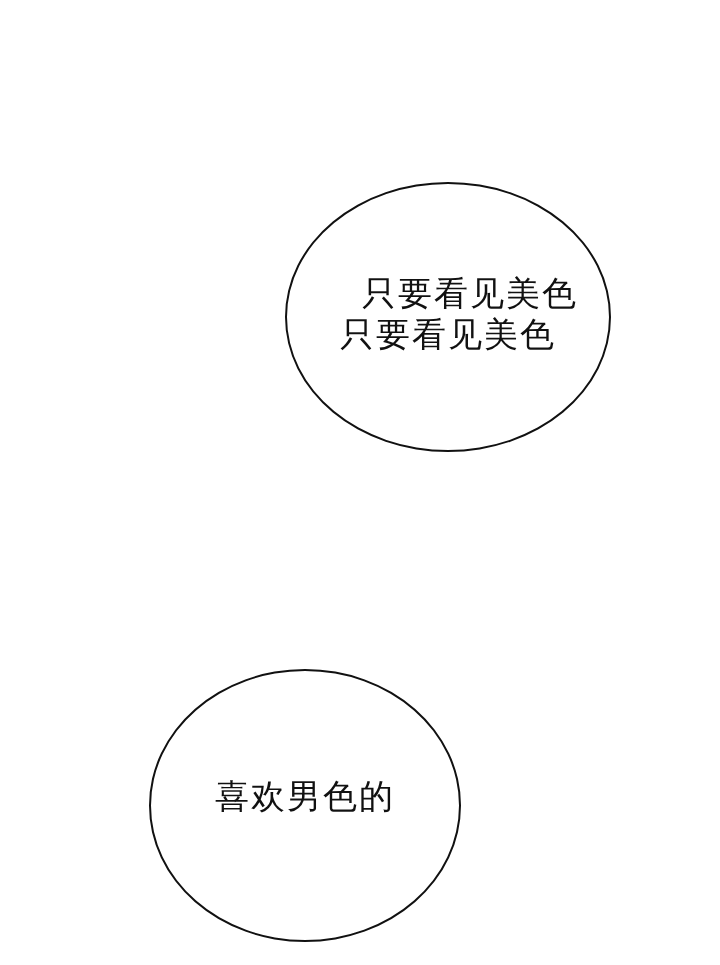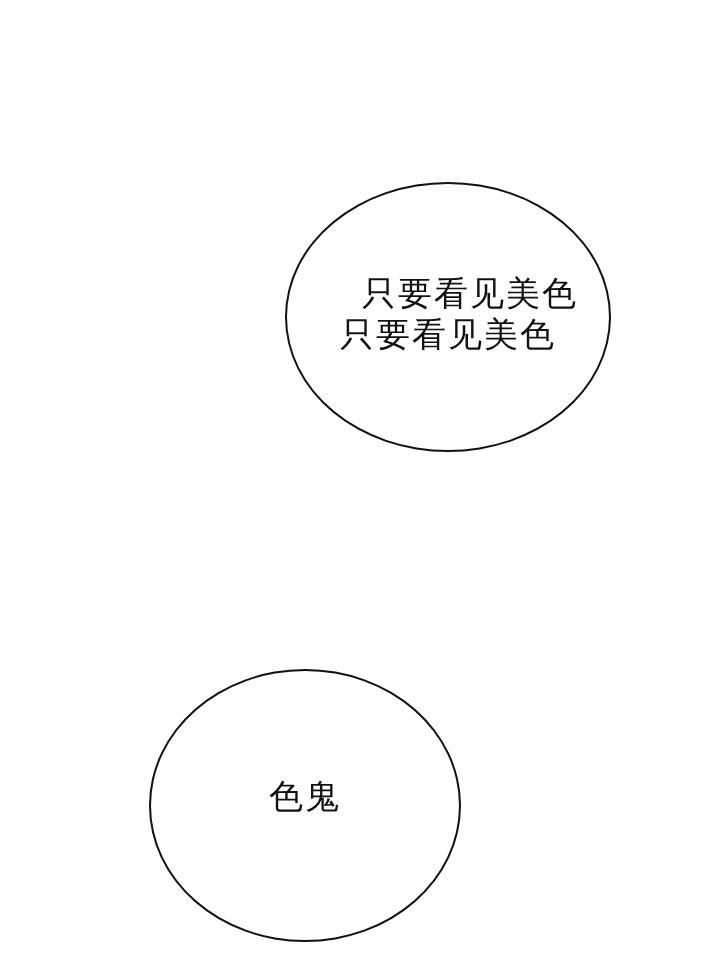--- a/index.html
+++ b/index.html
@@ -68,17 +68,17 @@
 
 <div class="panel">
 
   <div class="bubble bubble-1">
     <div class="line b1-l1">只要看见美色</div>
     <div class="line b1-l2">只要看见美色</div>
   </div>
 
   <div class="bubble bubble-2">
     <div class="b2-text">
-      <span>色鬼</span>
+      <span>喜欢男色的</span>
     </div>
   </div>
 
 </div>
 
 </body></html>

